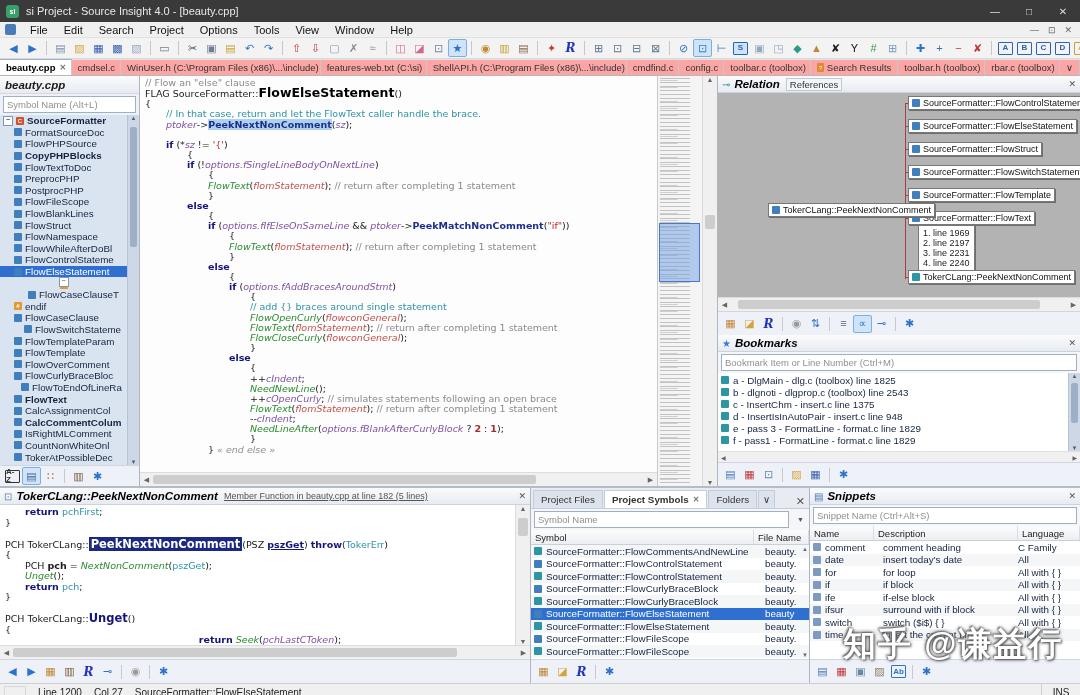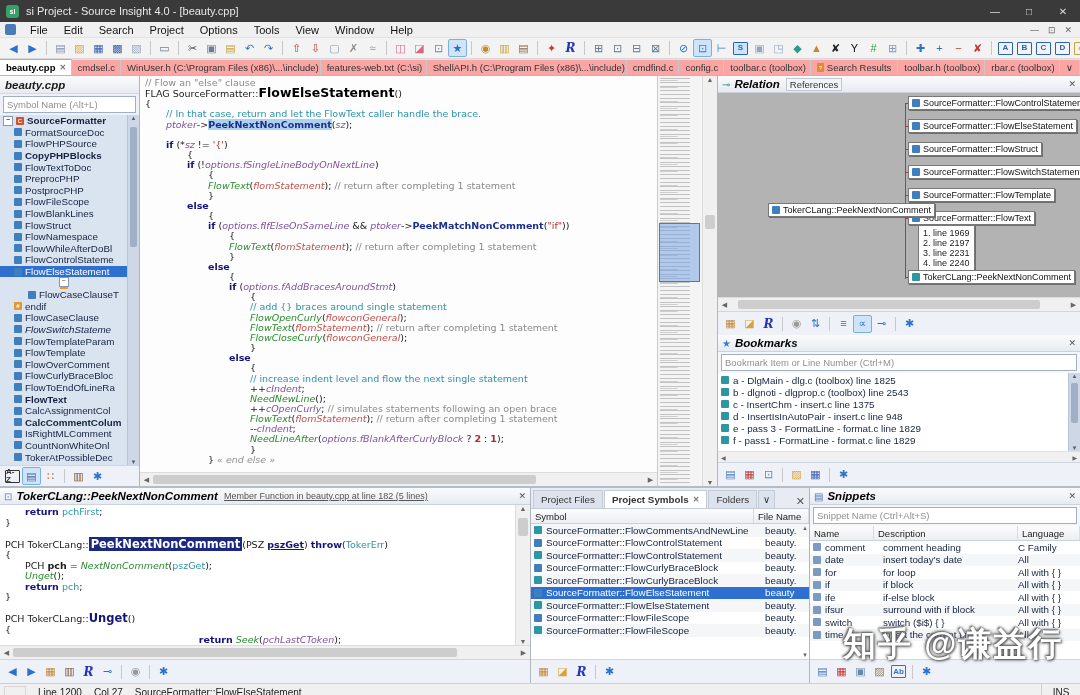--- a/index.html
+++ b/index.html
@@ -358,21 +358,21 @@
             <div class="trow" style="padding-left: 3px;">
               <span style="width: 10px; flex: 0 0 auto;"></span>
               <span class="tico" style="background: rgb(224, 154, 46);">#</span>
               <span>endif</span>
             </div>
             <div class="trow" style="padding-left: 3px;">
               <span style="width: 10px; flex: 0 0 auto;"></span>
               <span class="tico" style="background: rgb(63, 127, 190);"></span>
               <span>FlowCaseClause</span>
             </div>
-            <div class="trow" style="padding-left: 3px; font-style: italic;">
+            <div class="trow" style="padding-left: 13px;">
               <span style="width: 10px; flex: 0 0 auto;"></span>
               <span class="tico" style="background: rgb(63, 127, 190);"></span>
               <span>FlowSwitchStateme</span>
             </div>
             <div class="trow" style="padding-left: 3px;">
               <span style="width: 10px; flex: 0 0 auto;"></span>
               <span class="tico" style="background: rgb(63, 127, 190);"></span>
               <span>FlowTemplateParam</span>
             </div>
             <div class="trow" style="padding-left: 3px;">
@@ -383,21 +383,21 @@
             <div class="trow" style="padding-left: 3px;">
               <span style="width: 10px; flex: 0 0 auto;"></span>
               <span class="tico" style="background: rgb(63, 127, 190);"></span>
               <span>FlowOverComment</span>
             </div>
             <div class="trow" style="padding-left: 3px;">
               <span style="width: 10px; flex: 0 0 auto;"></span>
               <span class="tico" style="background: rgb(63, 127, 190);"></span>
               <span>FlowCurlyBraceBloc</span>
             </div>
-            <div class="trow" style="padding-left: 3px;">
+            <div class="trow" style="padding-left: 10px;">
               <span style="width: 10px; flex: 0 0 auto;"></span>
               <span class="tico" style="background: rgb(63, 127, 190);"></span>
               <span>FlowToEndOfLineRa</span>
             </div>
             <div class="trow bold" style="padding-left: 3px;">
               <span style="width: 10px; flex: 0 0 auto;"></span>
               <span class="tico" style="background: rgb(63, 127, 190);"></span>
               <span>FlowText</span>
             </div>
             <div class="trow" style="padding-left: 3px;">
@@ -468,21 +468,20 @@
           <div class="cl" style="padding-left: 84px;"><span class="t-p">{</span></div>
           <div class="cl" style="padding-left: 84px;"><span class="t-k">if</span><span class="t-p"> (</span><span class="t-v">options.fAddBracesAroundStmt</span><span class="t-p">)</span></div>
           <div class="cl" style="padding-left: 105px;"><span class="t-p">{</span></div>
           <div class="cl" style="padding-left: 105px;"><span class="t-c">// add {} braces around single statement</span></div>
           <div class="cl" style="padding-left: 105px;"><span class="t-f">FlowOpenCurly</span><span class="t-p">(</span><span class="t-a">flowconGeneral</span><span class="t-p">);</span></div>
           <div class="cl" style="padding-left: 105px;"><span class="t-f">FlowText</span><span class="t-p">(</span><span class="t-a">flomStatement</span><span class="t-p">); </span><span class="t-g">// return after completing 1 statement</span></div>
           <div class="cl" style="padding-left: 105px;"><span class="t-f">FlowCloseCurly</span><span class="t-p">(</span><span class="t-a">flowconGeneral</span><span class="t-p">);</span></div>
           <div class="cl" style="padding-left: 105px;"><span class="t-p">}</span></div>
           <div class="cl" style="padding-left: 84px;"><span class="t-k">else</span></div>
           <div class="cl" style="padding-left: 105px;"><span class="t-p">{</span></div>
-          <div class="cl" style="padding-left: 105px;"><span class="t-c">// increase indent level and flow the next single statement</span></div>
           <div class="cl" style="padding-left: 105px;"><span class="t-p">++</span><span class="t-v">cIndent</span><span class="t-p">;</span></div>
           <div class="cl" style="padding-left: 105px;"><span class="t-f">NeedNewLine</span><span class="t-p">();</span></div>
           <div class="cl" style="padding-left: 105px;"><span class="t-p">++</span><span class="t-v">cOpenCurly</span><span class="t-p">; </span><span class="t-g">// simulates statements following an open brace</span></div>
           <div class="cl" style="padding-left: 105px;"><span class="t-f">FlowText</span><span class="t-p">(</span><span class="t-a">flomStatement</span><span class="t-p">); </span><span class="t-g">// return after completing 1 statement</span></div>
           <div class="cl" style="padding-left: 105px;"><span class="t-p">--</span><span class="t-v">cIndent</span><span class="t-p">;</span></div>
           <div class="cl" style="padding-left: 105px;"><span class="t-f">NeedLineAfter</span><span class="t-p">(</span><span class="t-v">options.fBlankAfterCurlyBlock</span><span class="t-p"> ? </span><span class="t-n">2</span><span class="t-p"> : </span><span class="t-n">1</span><span class="t-p">);</span></div>
           <div class="cl" style="padding-left: 105px;"><span class="t-p">}</span></div>
           <div class="cl" style="padding-left: 63px;"><span class="t-p">} </span><span class="t-e">« end else »</span></div>
         </div>
       <div class="hscroll">
@@ -702,20 +701,24 @@
       <div class="minitabs">
         <span class="mtab">Project Files</span>
         <span class="mtab active">
             <span>Project Symbols</span>
             <span class="tclose">✕</span>
           </span>
         <span class="mtab">Folders</span>
         <span class="mtab" style="padding:0 4px;">∨</span>
         <span class="pclose" style="margin-left:auto;margin-right:4px;color:#555;">✕</span>
       </div>
+      <div style="display:flex;align-items:center;">
+        <input class="panel-input" style="flex: 1 1 0%;" placeholder="Symbol Name">
+        <span style="font-size:7px;color:#556;margin:0 5px;">▼</span>
+      </div>
       <div class="colhead">
         <span style="flex:1;">Symbol</span>
         <span style="width:55px;">File Name</span>
       </div>
       <div id="symrows">
           <div class="symrow">
             <span class="tico" style="background: rgb(46, 149, 163);"></span>
             <span class="sname">SourceFormatter::FlowCommentsAndNewLine</span>
             <span class="sfile">beauty.</span>
           </div>

